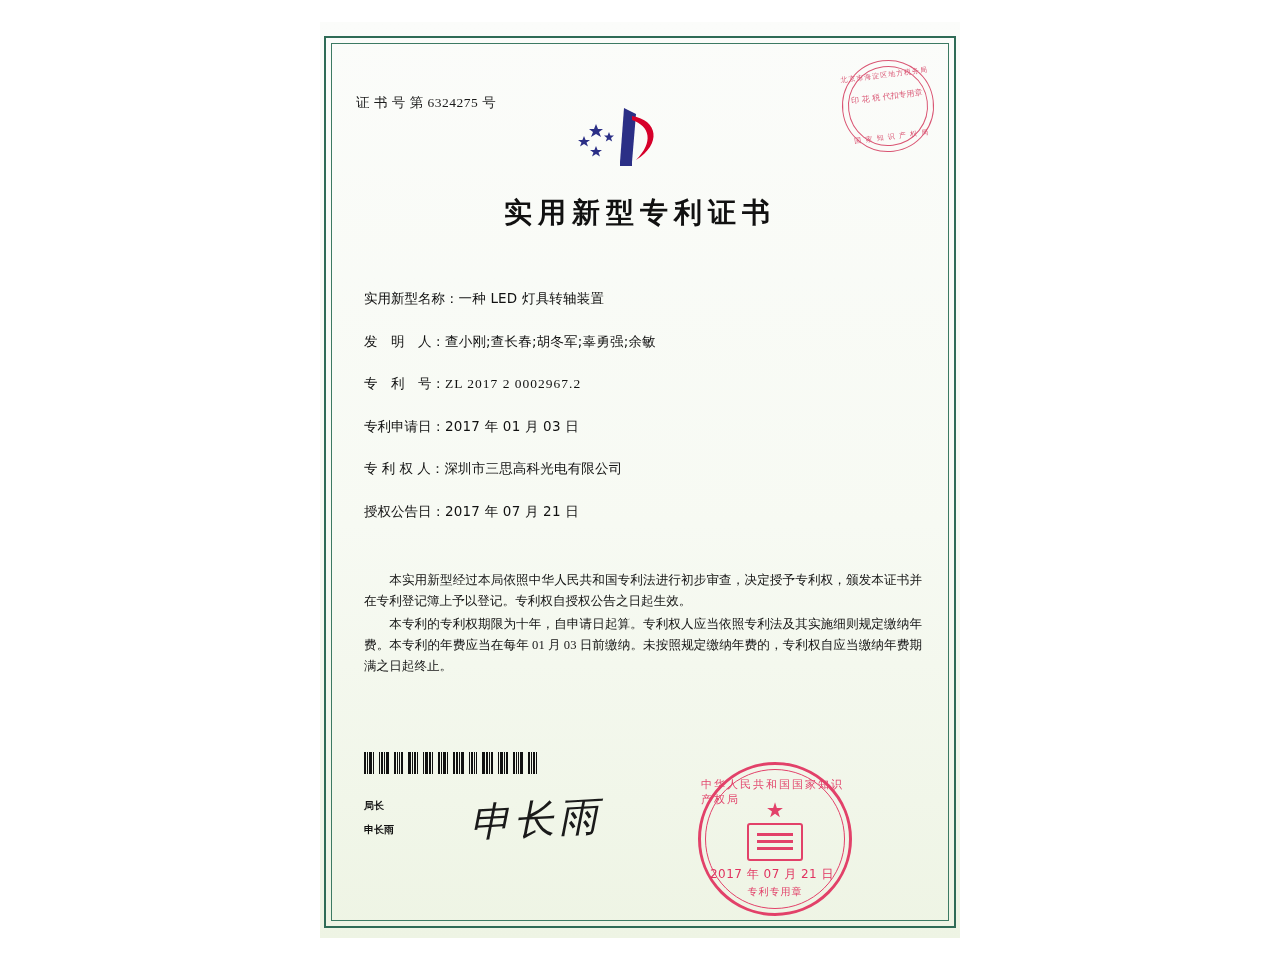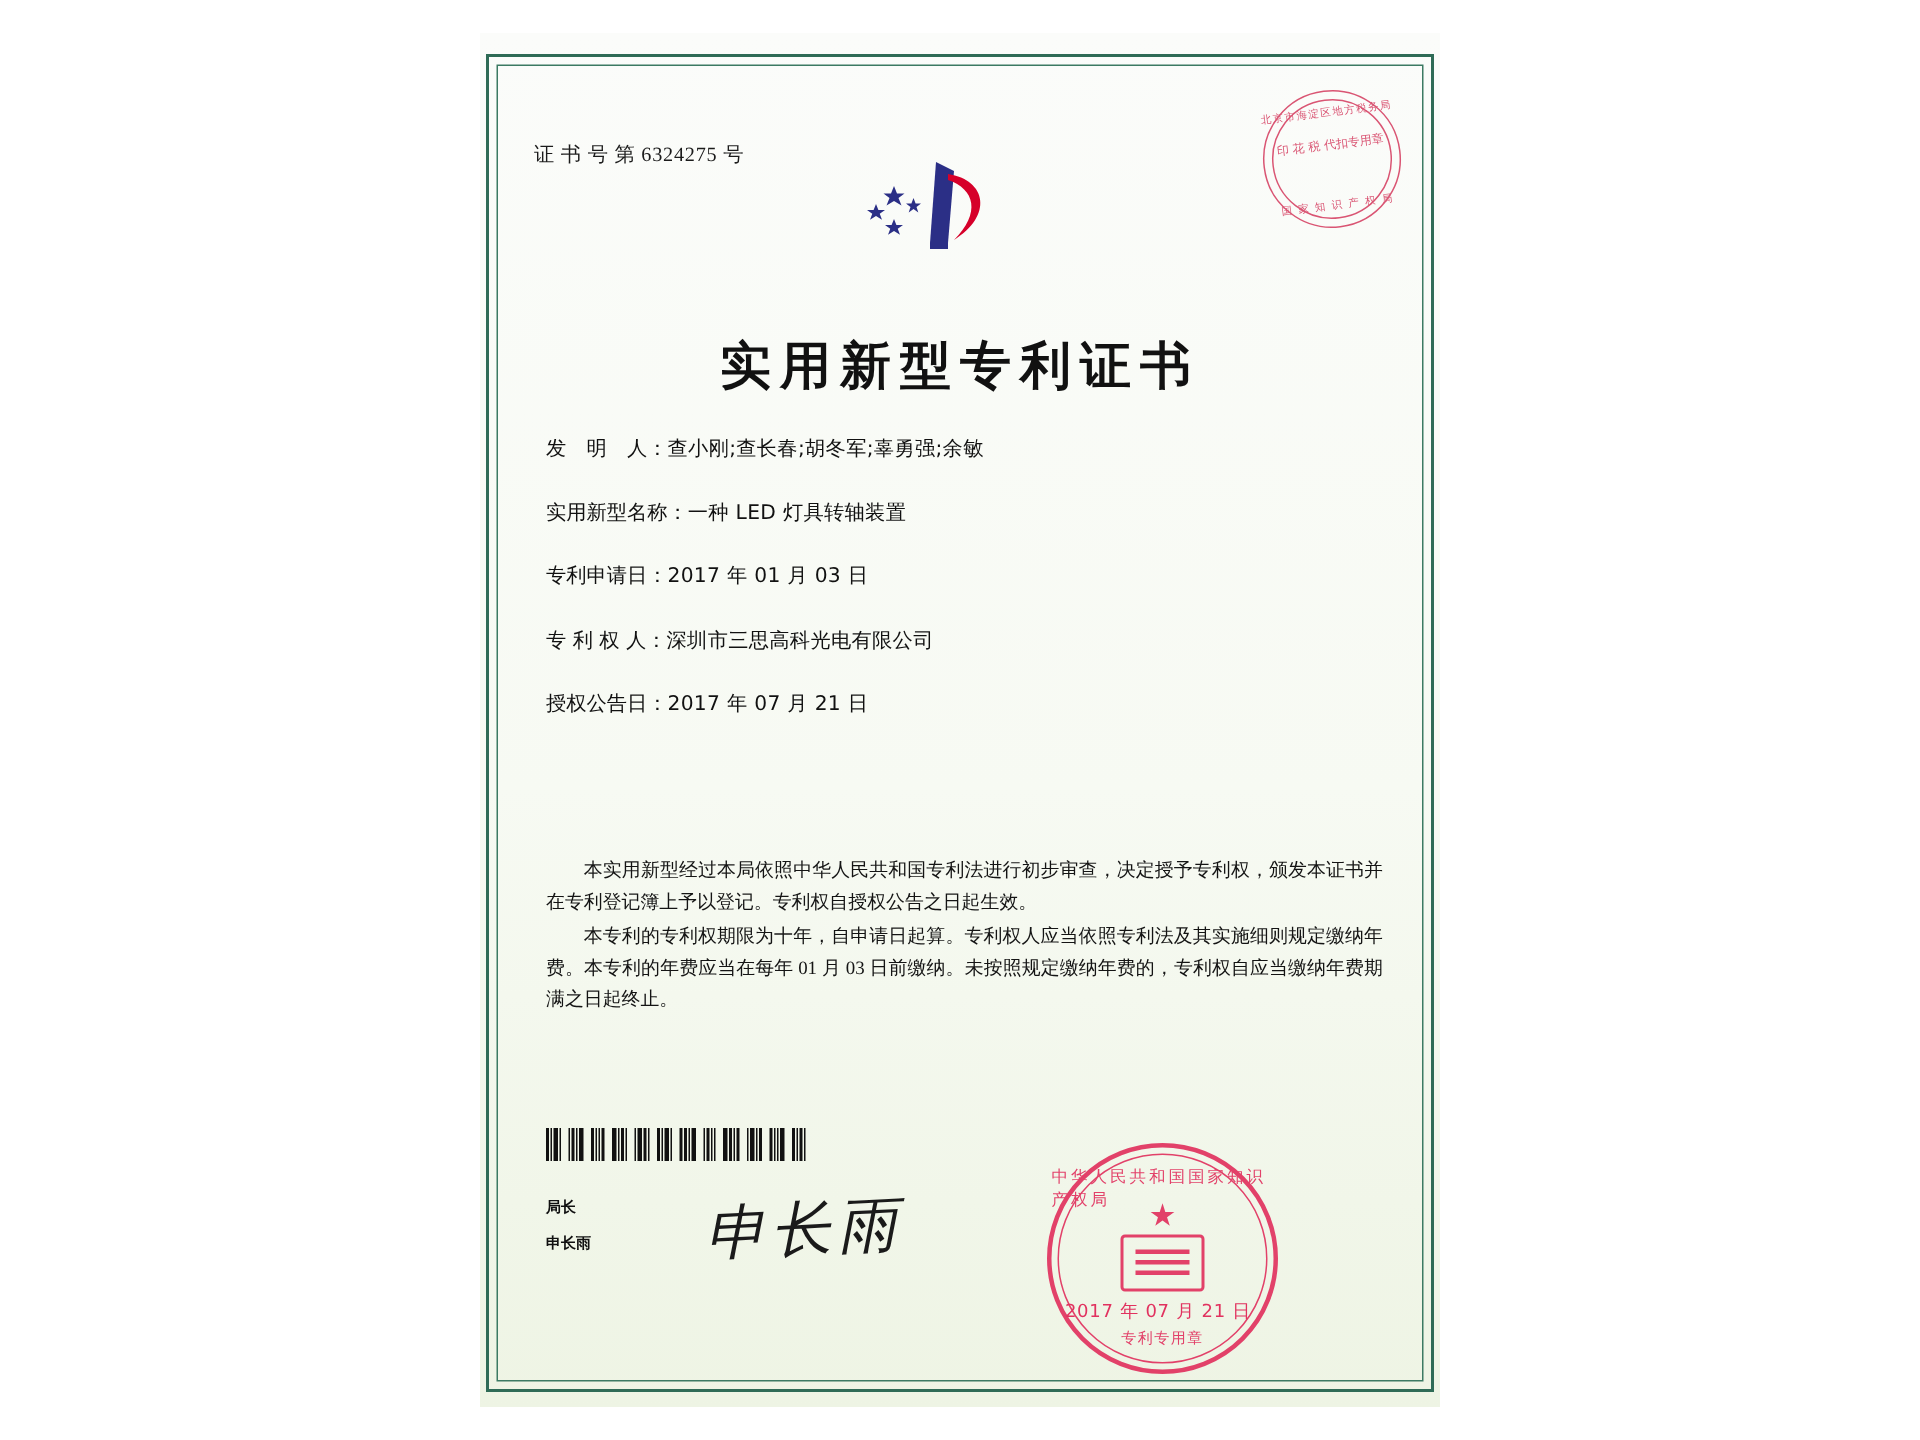--- a/index.html
+++ b/index.html
@@ -106,26 +106,25 @@
     height: 80px;
   }
 
   
   .title {
     position: absolute;
     left: 0;
     right: 0;
     top: 172px;
     text-align: center;
-    font-size: 34px;
+    font-size: 28px;
     letter-spacing: 6px;
     font-weight: bold;
     color: #111111;
     font-family: Liberation Serif, serif;
-    margin-top: 27px;
   }
 
   
   .fields {
     position: absolute;
     left: 44px;
     top: 268px;
     right: 40px;
   }
   .field {
@@ -317,24 +316,27 @@
           <polygon points="34,46 35.6,50 40,50 36.5,52.5 38,56.5 34,54 30,56.5 31.5,52.5 28,50 32.4,50"></polygon>
           <polygon points="47,32 48.4,35.6 52,35.6 49,38 50.2,41.6 47,39.4 43.8,41.6 45,38 42,35.6 45.6,35.6"></polygon>
         </g>
       </svg>
     </div>
 
     <div class="title">实用新型专利证书</div>
 
     <div class="fields">
       <div class="field">
+        <span class="lbl">实用新型名称：</span><span class="val">一种 LED 灯具转轴装置</span>
+      </div>
+      <div class="field">
         <span class="lbl">发　明　人：</span><span class="val">查小刚;查长春;胡冬军;辜勇强;余敏</span>
       </div>
-      <div class="field">
-        <span class="lbl">实用新型名称：</span><span class="val">一种 LED 灯具转轴装置</span>
+      <div class="field mono">
+        <span class="lbl">专　利　号：</span><span class="val">ZL 2017 2 0002967.2</span>
       </div>
       <div class="field">
         <span class="lbl">专利申请日：</span><span class="val">2017 年 01 月 03 日</span>
       </div>
       <div class="field">
         <span class="lbl">专 利 权 人：</span><span class="val">深圳市三思高科光电有限公司</span>
       </div>
       <div class="field">
         <span class="lbl">授权公告日：</span><span class="val">2017 年 07 月 21 日</span>
       </div>

